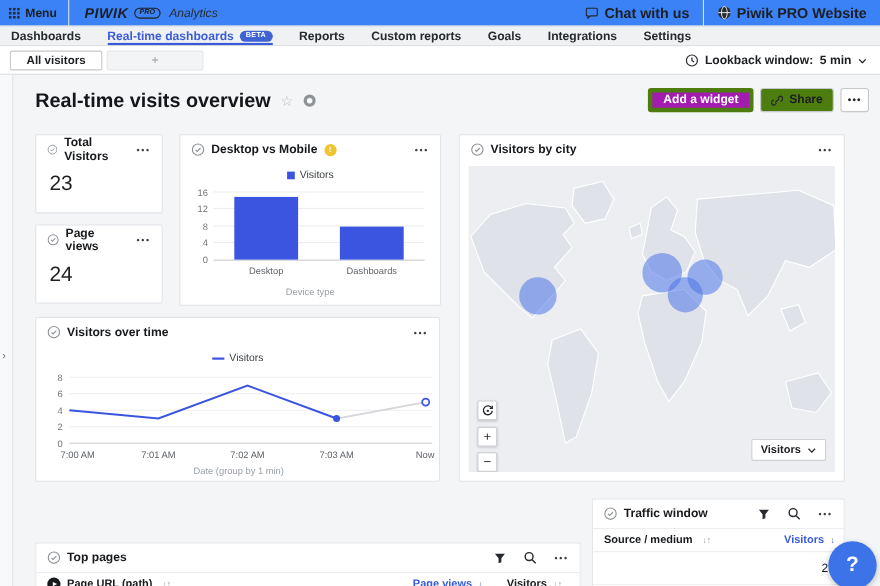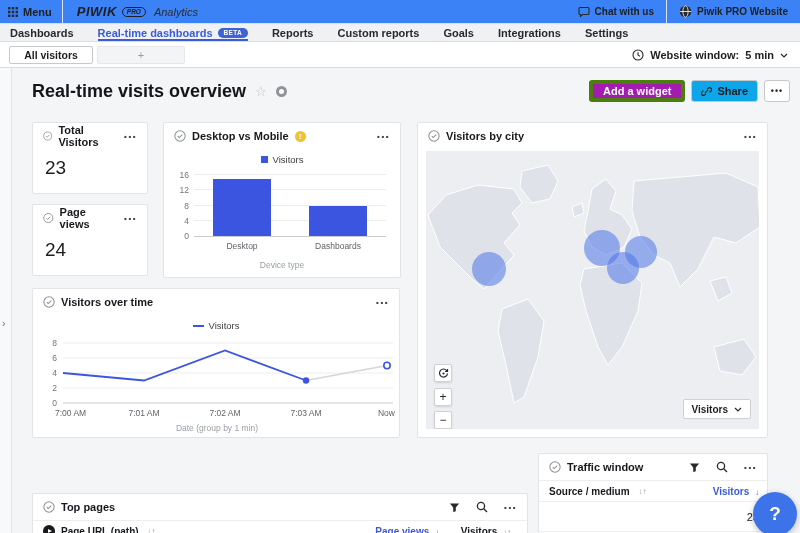--- a/index.html
+++ b/index.html
@@ -13,21 +13,21 @@
 
   
   #topbar { position:absolute; top:0; left:0; width:800px; height:24px; background:#3b82f6; border-bottom:1px solid #dcdee1; display:flex; align-items:center; }
   #menu-box { height:24px; display:flex; align-items:center; gap:5px; padding:0 10px 0 8px; border-right:1px solid #dcdee1; cursor:pointer; }
   #menu-box .label { font-size:11px; font-weight:700; }
   .brand { display:flex; align-items:center; margin-left:14px; gap:5px;font-style:italic; }
   .brand .piwik { font-size:13px; font-weight:800; letter-spacing:.5px; }
   .brand .pro { font-size:6.5px; font-weight:800; border:1.4px solid #1c1e21; border-radius:7px; padding:0 4px; line-height:8px; height:10px; display:flex; align-items:center; }
   .brand .product { font-size:11px; color:#2a2d31; margin-left:3px; }
   #topbar-right { margin-left:auto; display:flex; align-items:center; height:24px; }
-  .top-link { display:flex; align-items:center; gap:5px; font-size:10px; font-weight:600; padding:0 12px; height:24px; cursor:pointer; }
+  .top-link { display:flex; align-items:center; gap:5px; font-size:13px; font-weight:600; padding:0 12px; height:24px; cursor:pointer; }
   .top-sep { width:1px; height:24px; background:#dcdee1; }
 
   
   #navbar { position:absolute; top:24px; left:0; width:800px; height:18px; background:#f0f1f3; border-bottom:1px solid #dcdee1; display:flex; align-items:stretch; padding-left:10px; gap:24px; }
   .tab { font-size:11px; font-weight:600; color:#26292e; display:flex; align-items:center; gap:5px; cursor:pointer; position:relative; }
   .tab.active { color:#3a5cd9; }
   .tab.active::after { content:""; position:absolute; left:0; right:0; bottom:0; height:2px; background:#3a5cd9; }
   .beta-badge { background:#3f63d2; color:#fff; font-size:6.5px; font-weight:800; border-radius:8px; padding:1.5px 6px; letter-spacing:.3px; }
 
   
@@ -39,21 +39,21 @@
   
   #rail { position:absolute; left:0; top:68px; width:12px; height:465px; background:#f8f9fa; border-right:1px solid #e3e4e6; }
   #rail-chevron { position:absolute; left:2px; top:250px; color:#6b7075; }
 
   #page-title { position:absolute; left:32px; top:81px; font-size:18px; font-weight:700; color:#141619; display:flex; align-items:center; gap:9px; }
   .star { font-size:13px; color:#b9bcc0; font-weight:400; cursor:pointer; }
   .ring-icon { width:11px; height:11px; border-radius:50%; border:3.2px solid #909499; background:#fff; display:inline-block; cursor:pointer; }
   #title-actions { position:absolute; right:10px; top:80px; display:flex; gap:6px; }
   .btn { height:22px; border-radius:3px; font-size:11px; font-weight:600; display:flex; align-items:center; justify-content:center; gap:5px; cursor:pointer; }
   #add-widget-btn { background:#a21caf; color:#fff; border:4px solid #4d7c0f; padding:0 10px; }
-  #share-btn { background:#0ea5e9; border:1px solid #c6c8cc; padding:0 9px; }
+  #share-btn { background:#4d7c0f; border:1px solid #c6c8cc; padding:0 9px; }
   #more-btn-top { background:#fff; border:1px solid #c6c8cc; width:26px; letter-spacing:1px; font-size:9px; }
 
   
   .card { position:absolute; background:#fff; border:1px solid #e2e4e7; border-radius:2px; }
   .card-header { height:26px; display:flex; align-items:center; padding:0 10px; gap:6px; }
   .card-title { font-size:11px; font-weight:700; color:#17191c; }
   .hdr-spacer { flex:1; }
   .dots { font-size:8px; letter-spacing:1.5px; color:#3c4043; font-weight:700; cursor:pointer; }
   .hdr-icon { cursor:pointer; display:flex; align-items:center; }
 
@@ -180,21 +180,21 @@
 </div>
 
 <div id="subbar">
   <div id="dash-tab">All visitors</div>
   <div id="add-tab">+</div>
   <div id="lookback">
     <svg class="icon" width="12" height="12" viewBox="0 0 12 12">
       <circle cx="6" cy="6" r="5" fill="none" stroke="#26292e" stroke-width="1.1"></circle>
       <path d="M6 3.2 V6 L8 7.4" fill="none" stroke="#26292e" stroke-width="1.1"></path>
     </svg>
-    <span>Website window:</span>
+    <span>Lookback window:</span>
     <span>5 min</span>
     <svg class="icon" width="8" height="5" viewBox="0 0 8 5">
         <polyline points="1,1 4,4 7,1" fill="none" stroke="#26292e" stroke-width="1.2"></polyline>
       </svg>
   </div>
 </div>
 
 <div id="rail">
   <span id="rail-chevron" style="font-size:10px;">›</span>
 </div>

